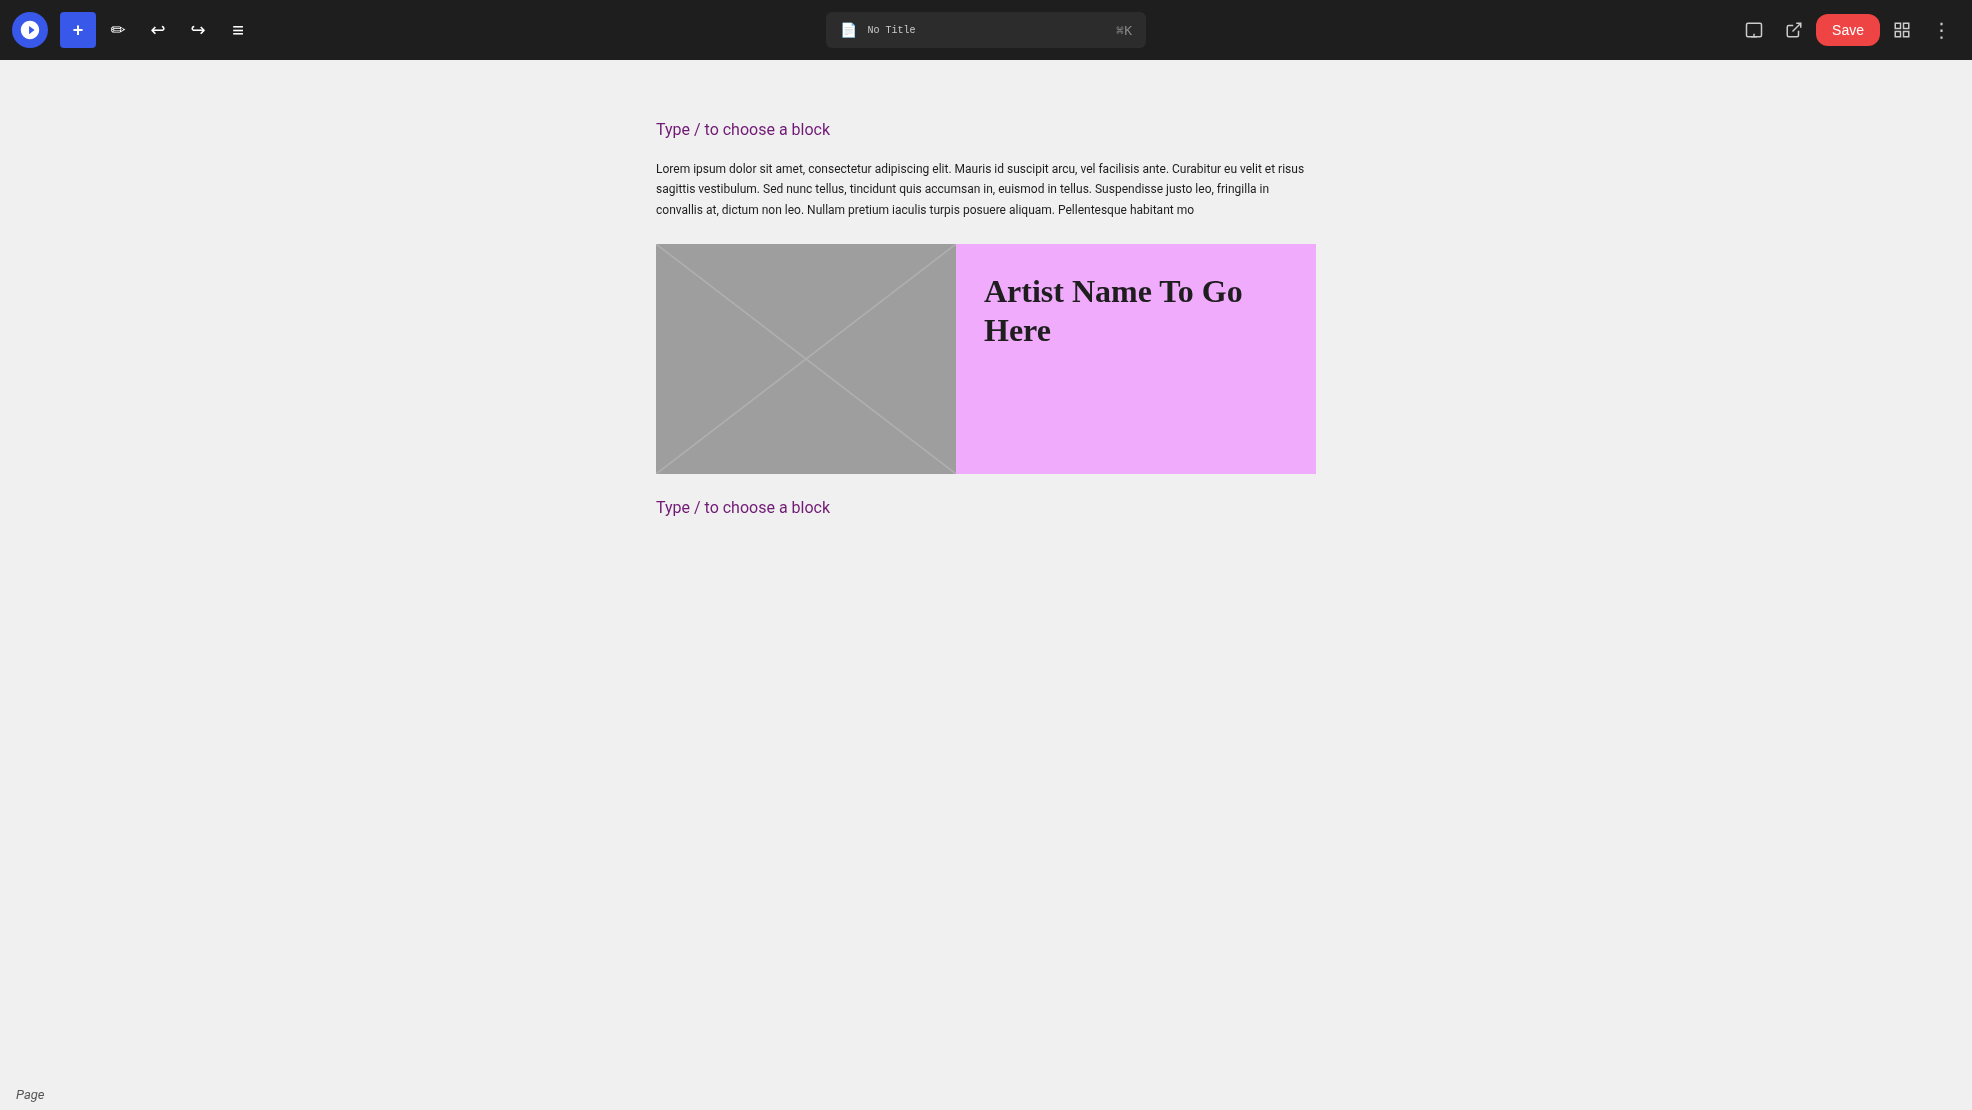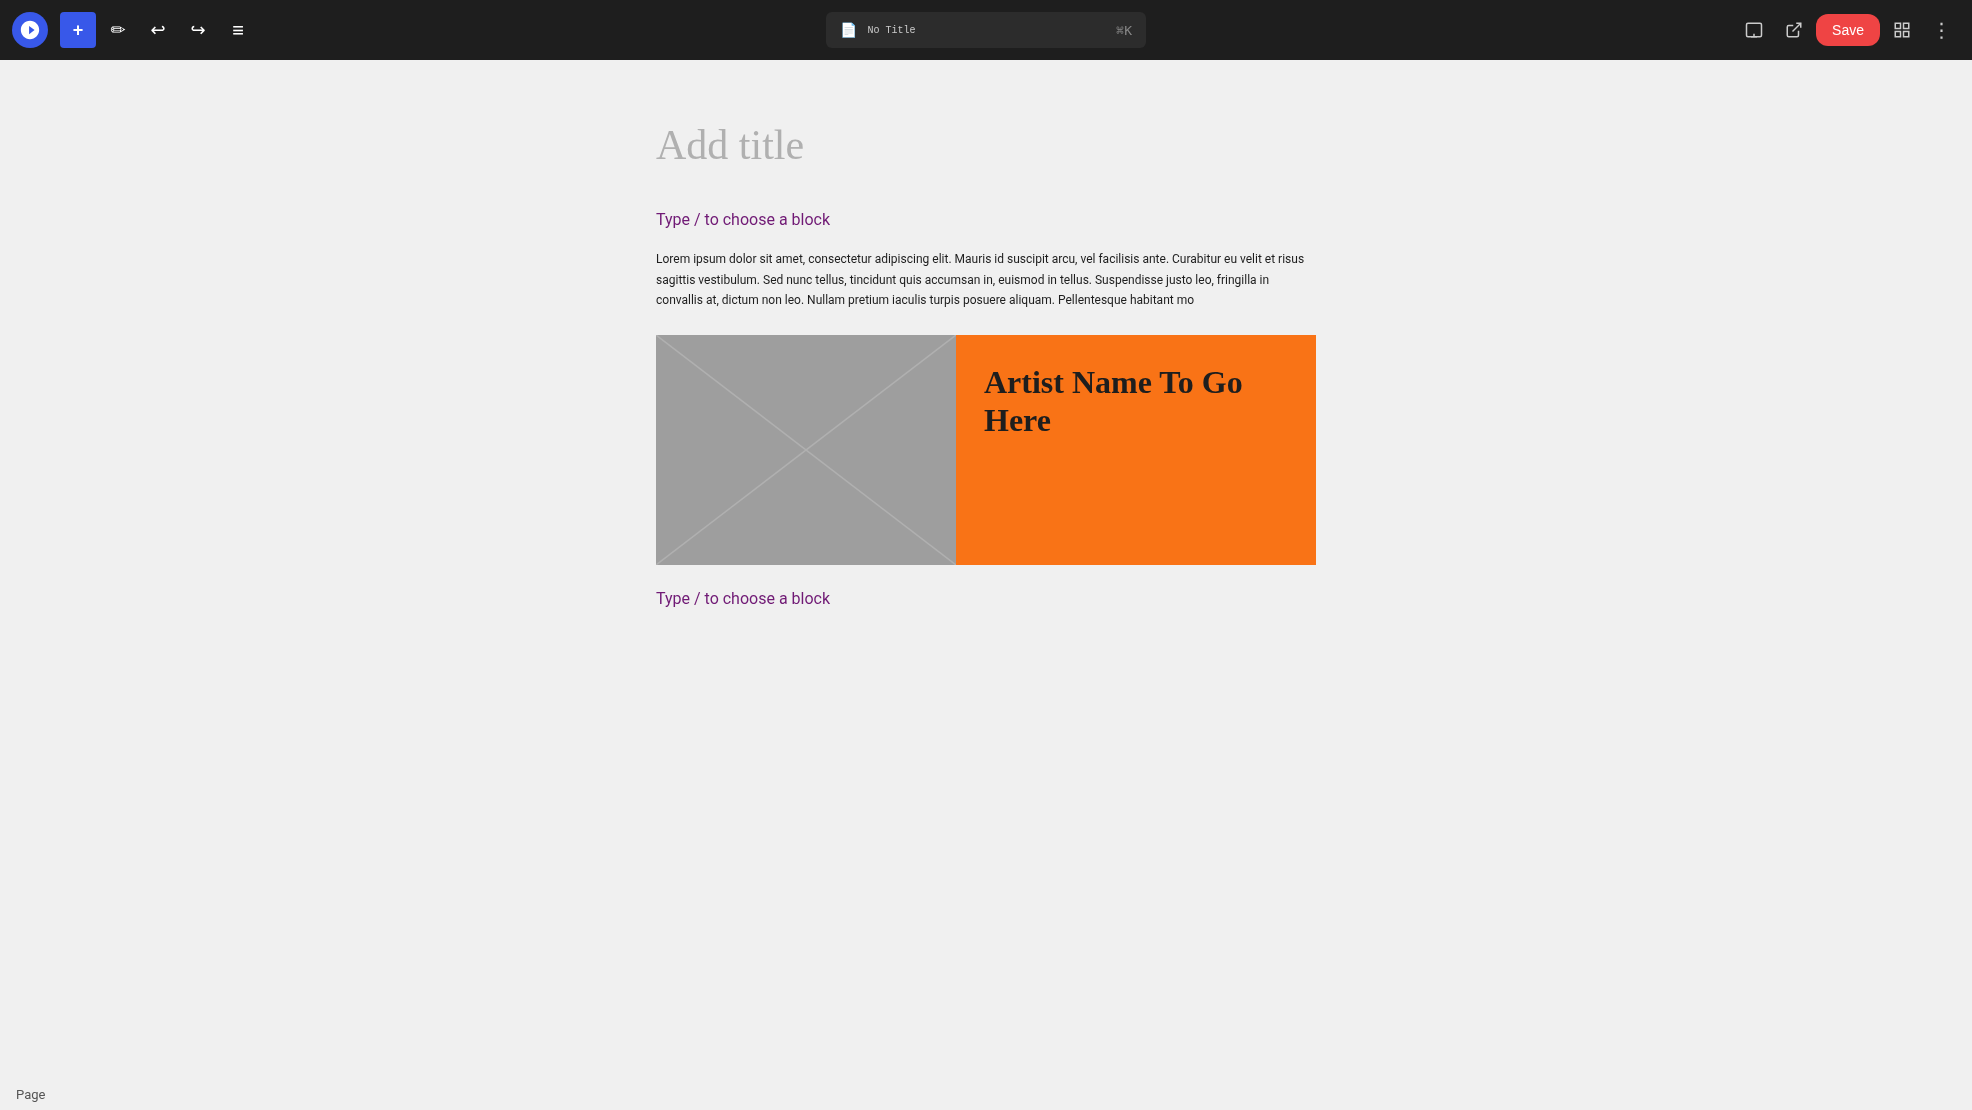--- a/index.html
+++ b/index.html
@@ -179,21 +179,21 @@
       position: absolute;
       top: 0;
       left: 0;
       width: 100%;
       height: 100%;
     }
 
     .media-text-content {
       flex: 1;
       padding: 28px 28px;
-      background: #f97316;
+      background: #f0abfc;
     }
 
     .media-artist-name {
       font-family: Georgia, "Times New Roman", serif;
       font-size: 32px;
       font-weight: 700;
       line-height: 1.2;
       color: #1e1e1e;
       margin-bottom: 16px;
     }
@@ -206,20 +206,21 @@
 
     .status-bar {
       position: fixed;
       bottom: 0;
       left: 0;
       width: 200px;
       padding: 8px 16px;
       font-size: 13px;
       color: #555;
       background: #f0f0f0;
+      font-style: italic;
     }
   </style>
 </head>
 <body>
 
 <div class="toolbar">
   <div class="wp-logo">
     <svg viewBox="0 0 24 24">
       <path d="M12 2C6.48 2 2 6.48 2 12s4.48 10 10 10 10-4.48 10-10S17.52 2 12 2zm-1 14.5v-9l6 4.5-6 4.5z"></path>
     </svg>
@@ -263,21 +264,20 @@
         <rect x="3" y="14" width="7" height="7"></rect>
       </svg>
     </button>
     <button class="toolbar-btn" style="color:#ccc; font-size:20px; letter-spacing:1px;">⋮</button>
   </div>
 </div>
 
 <div class="editor-area">
   <div class="editor-content">
 
-    <div class="post-title">Add title</div>
 
     <div class="block-placeholder">Type / to choose a block</div>
 
     <div class="post-body">Lorem ipsum dolor sit amet, consectetur adipiscing elit. Mauris id suscipit arcu, vel facilisis ante. Curabitur eu velit et risus sagittis vestibulum. Sed nunc tellus, tincidunt quis accumsan in, euismod in tellus. Suspendisse justo leo, fringilla in convallis at, dictum non leo. Nullam pretium iaculis turpis posuere aliquam. Pellentesque habitant mo</div>
 
     <div class="media-block">
       <div class="media-image-placeholder">
         <svg viewBox="0 0 300 230" xmlns="http://www.w3.org/2000/svg">
           <rect width="300" height="230" fill="#9e9e9e"></rect>
           <line x1="0" y1="0" x2="300" y2="230" stroke="#b0b0b0" stroke-width="1.5"></line>

